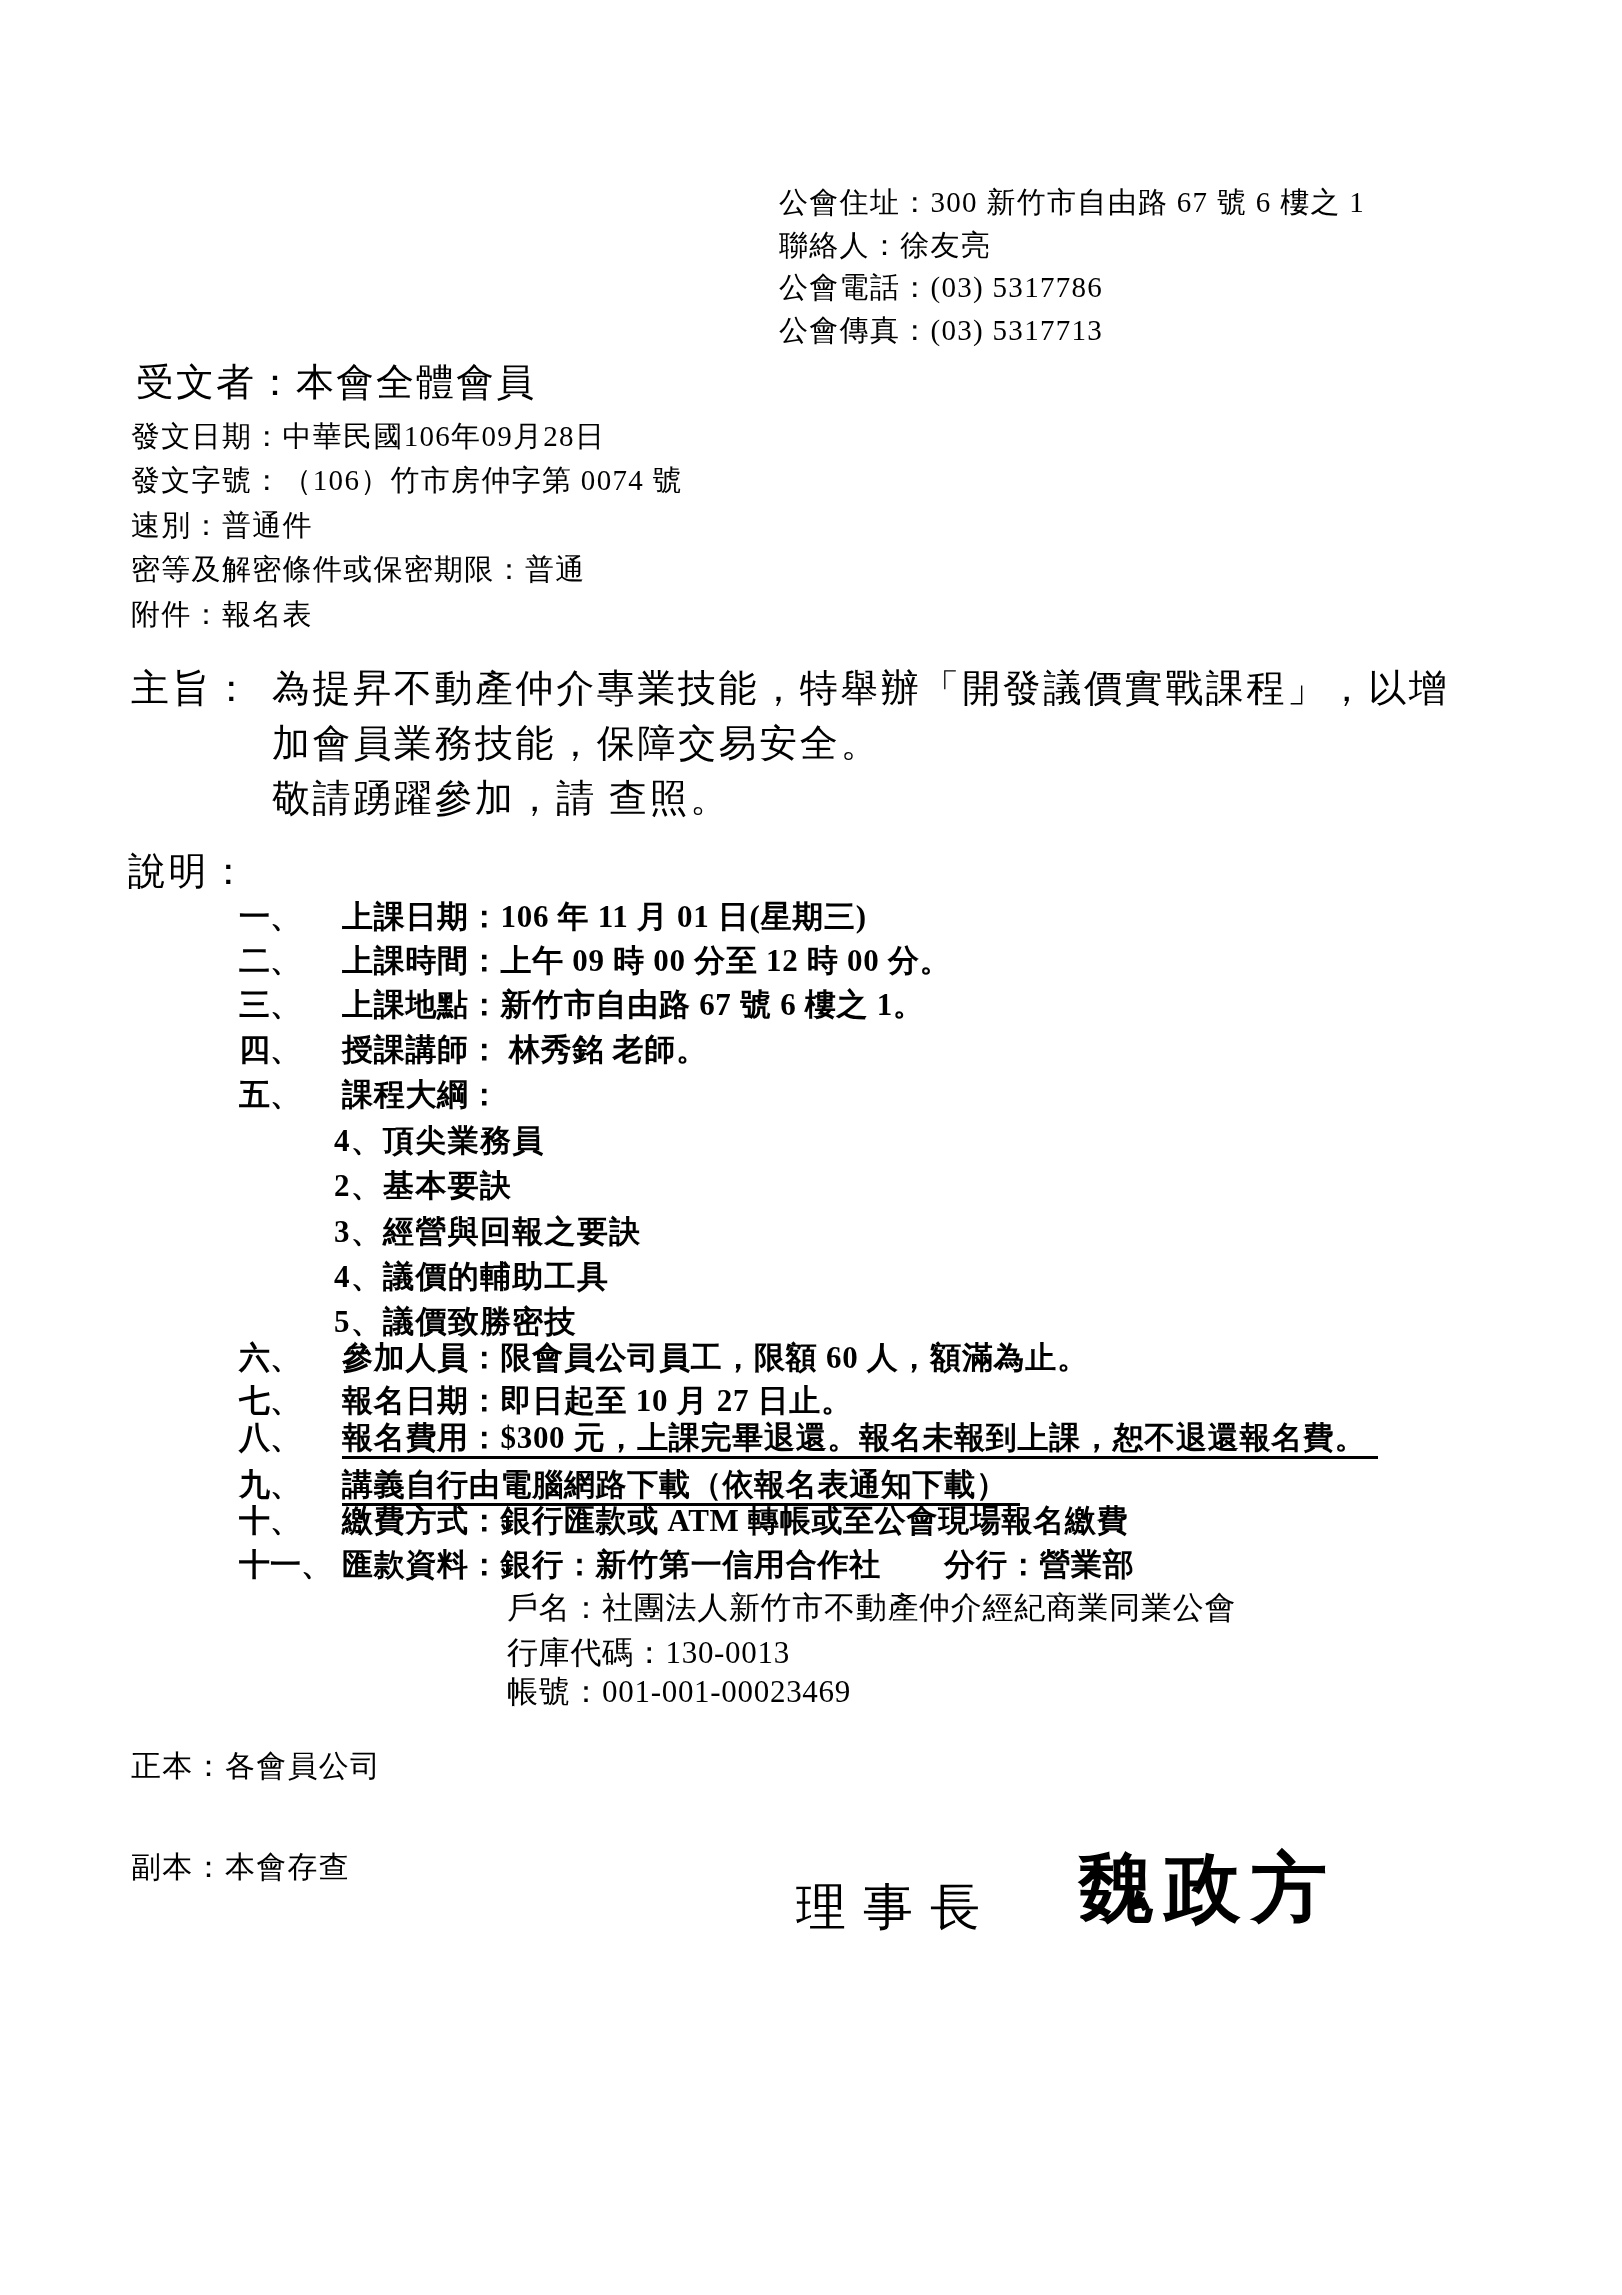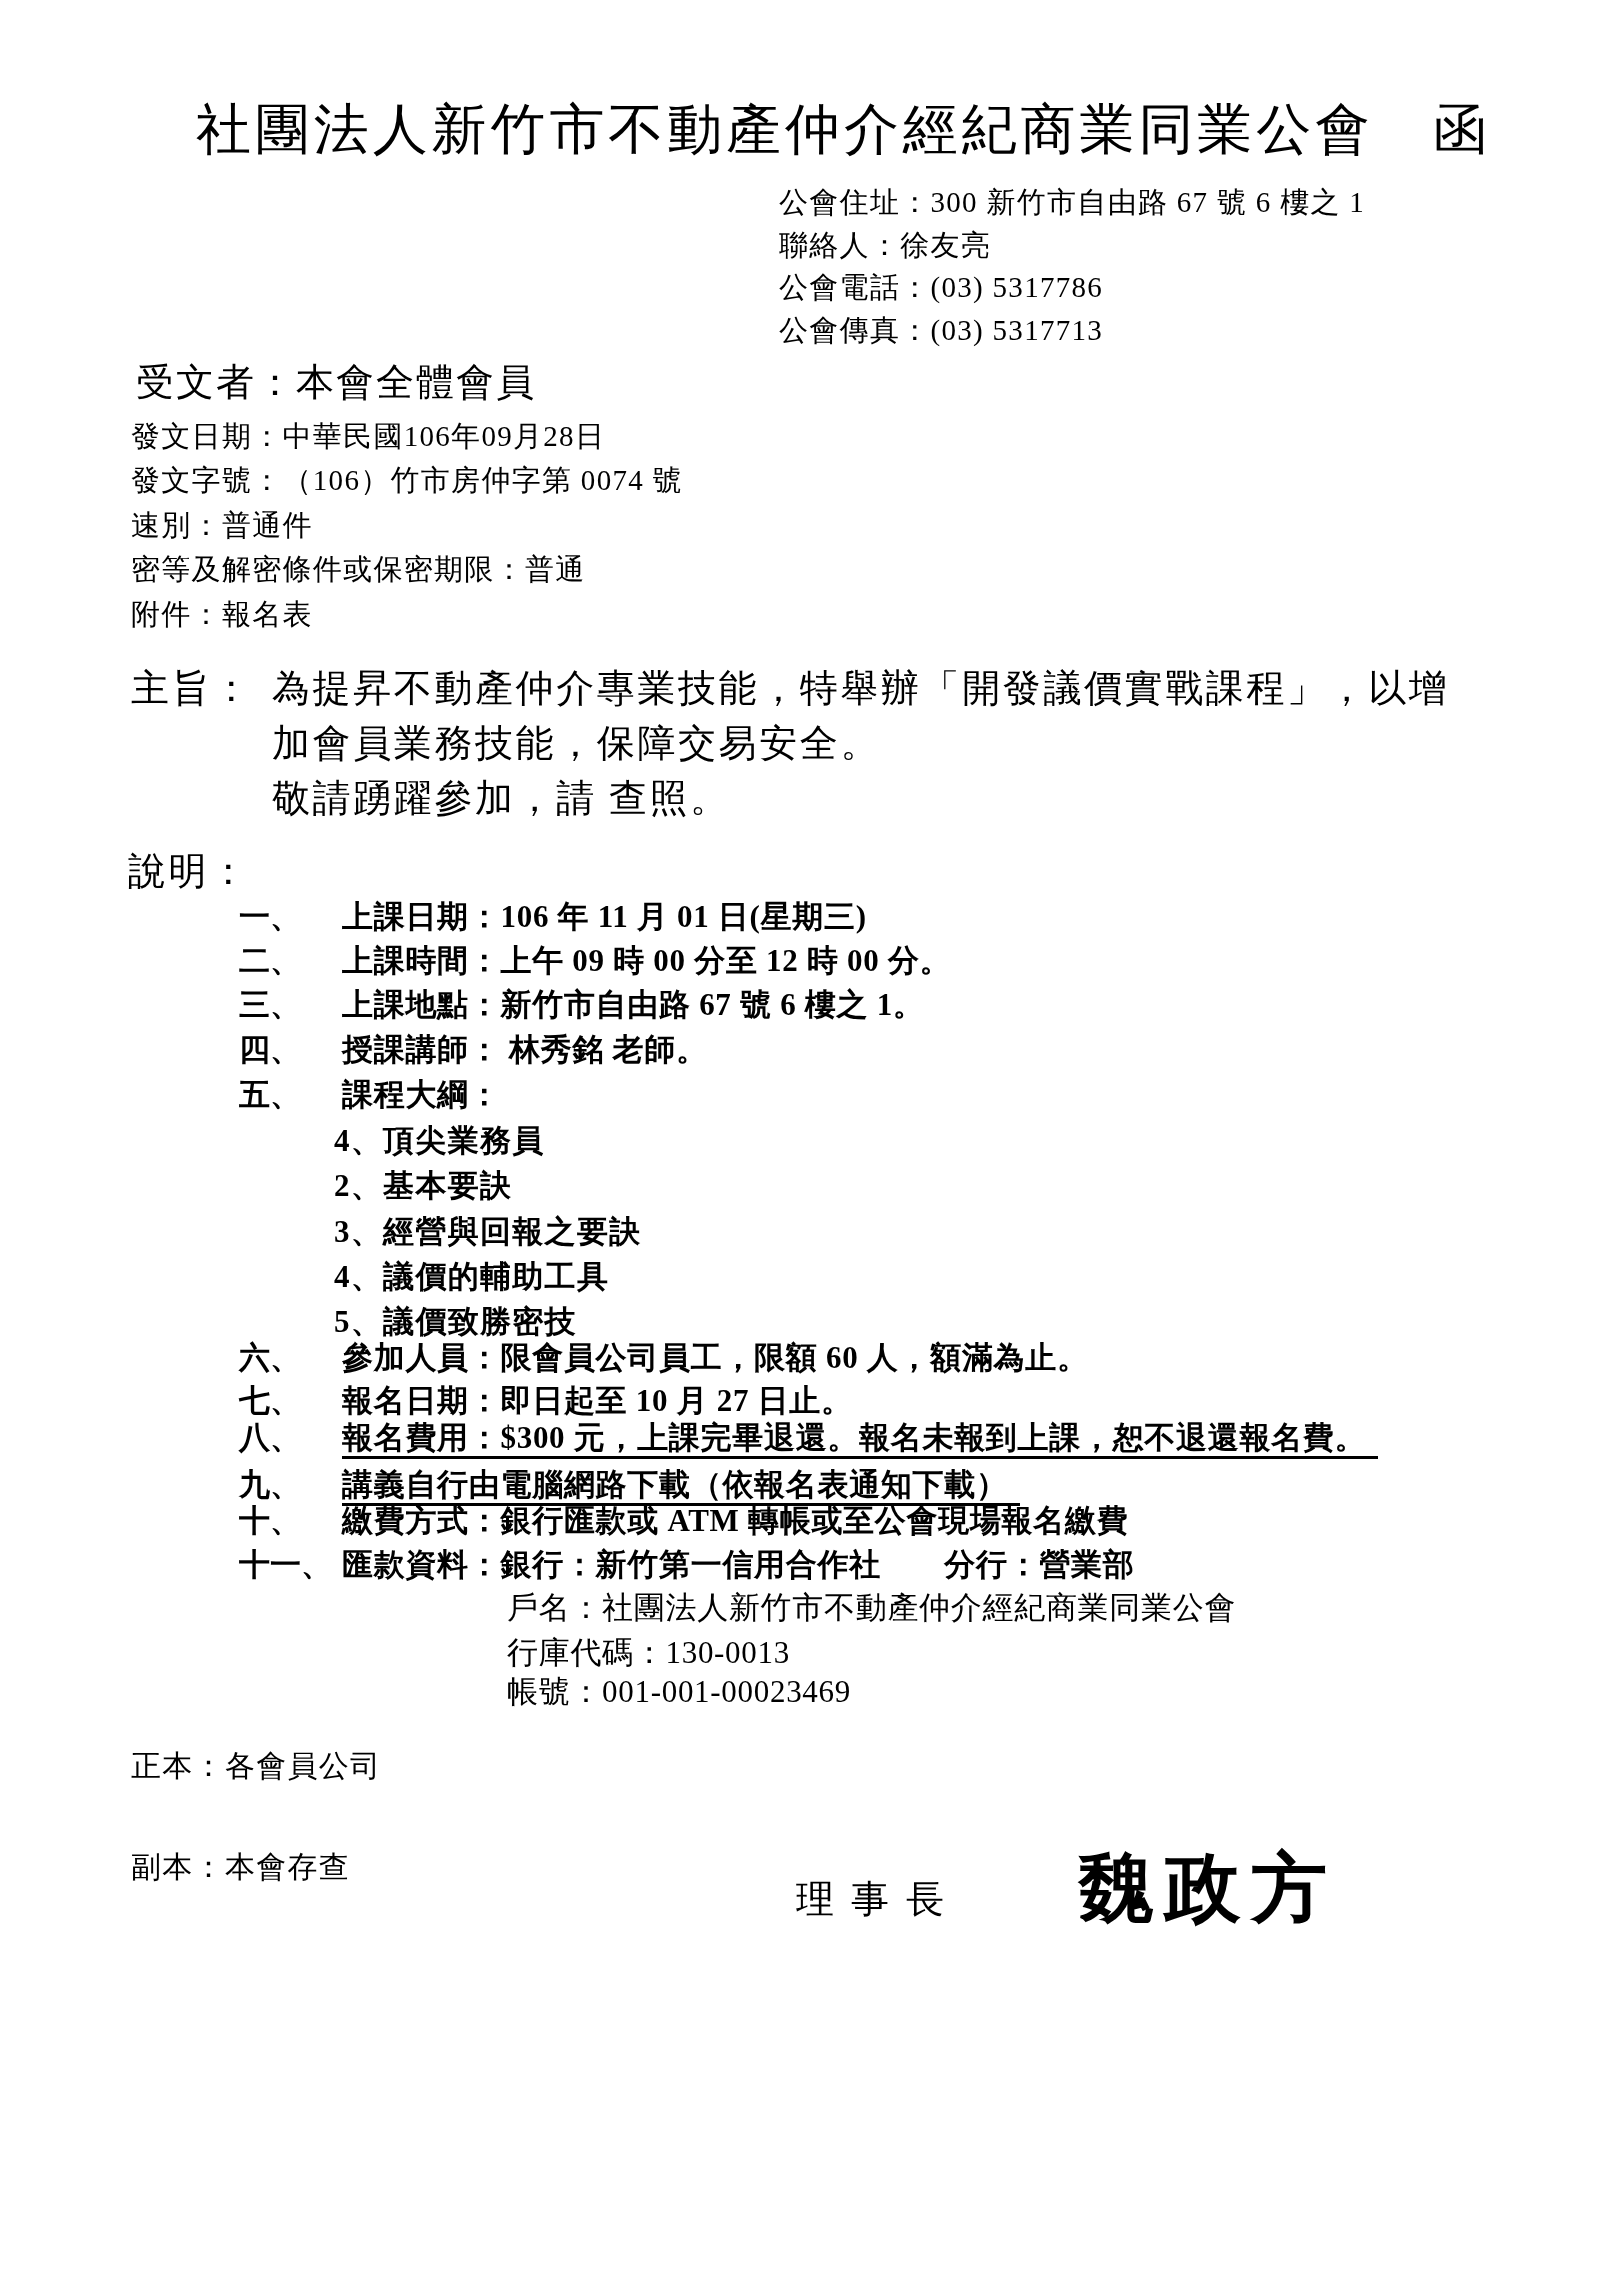--- a/index.html
+++ b/index.html
@@ -27,29 +27,28 @@
   .subject-line{left:272px;font-size:38px;letter-spacing:2.6px;}
   .explain-heading{left:128px;top:849px;font-size:38px;letter-spacing:2.6px;}
   .li{position:absolute;left:239px;white-space:nowrap;font-size:31px;line-height:1.2;font-weight:bold;}
   .li .num{display:inline-block;width:103px;}
   .li.wide-num .num{width:103px;}
   .li .txt{display:inline-block;letter-spacing:0.7px;}
   .li.u .txt{border-bottom:3.3px solid #000;padding-bottom:0;padding-right:11.8px;}
   .sub{position:absolute;left:334px;font-size:31px;font-weight:bold;white-space:nowrap;line-height:1.2;letter-spacing:1.3px;}
   .bank{position:absolute;left:507px;font-size:31px;white-space:nowrap;line-height:1.2;letter-spacing:0.7px;}
   .footer-line{left:131px;font-size:30px;letter-spacing:1.3px;}
-  .sig-title{left:796px;top:1877px;font-size:38px;letter-spacing:17px;}
+  .sig-title{left:796px;top:1877px;font-size:50px;letter-spacing:17px;}
   .sig-name{left:1078px;top:1843px;font-size:76px;letter-spacing:10.5px;font-weight:bold;}
 </style>
 </head>
 <body>
 
 <div class="page">
 
-  <div class="abs title">社團法人新竹市不動產仲介經紀商業同業公會　函</div>
 
   <div class="abs contact-line" style="top:185px">公會住址：300 新竹市自由路 67 號 6 樓之 1</div>
   <div class="abs contact-line" style="top:228px">聯絡人：徐友亮</div>
   <div class="abs contact-line" style="top:270px">公會電話：(03) 5317786</div>
   <div class="abs contact-line" style="top:313px">公會傳真：(03) 5317713</div>
 
   <div class="abs recipient">受文者：本會全體會員</div>
 
   <div class="abs meta-line" style="top:419px">發文日期：中華民國106年09月28日</div>
   <div class="abs meta-line" style="top:463px">發文字號：（106）竹市房仲字第 0074 號</div>

